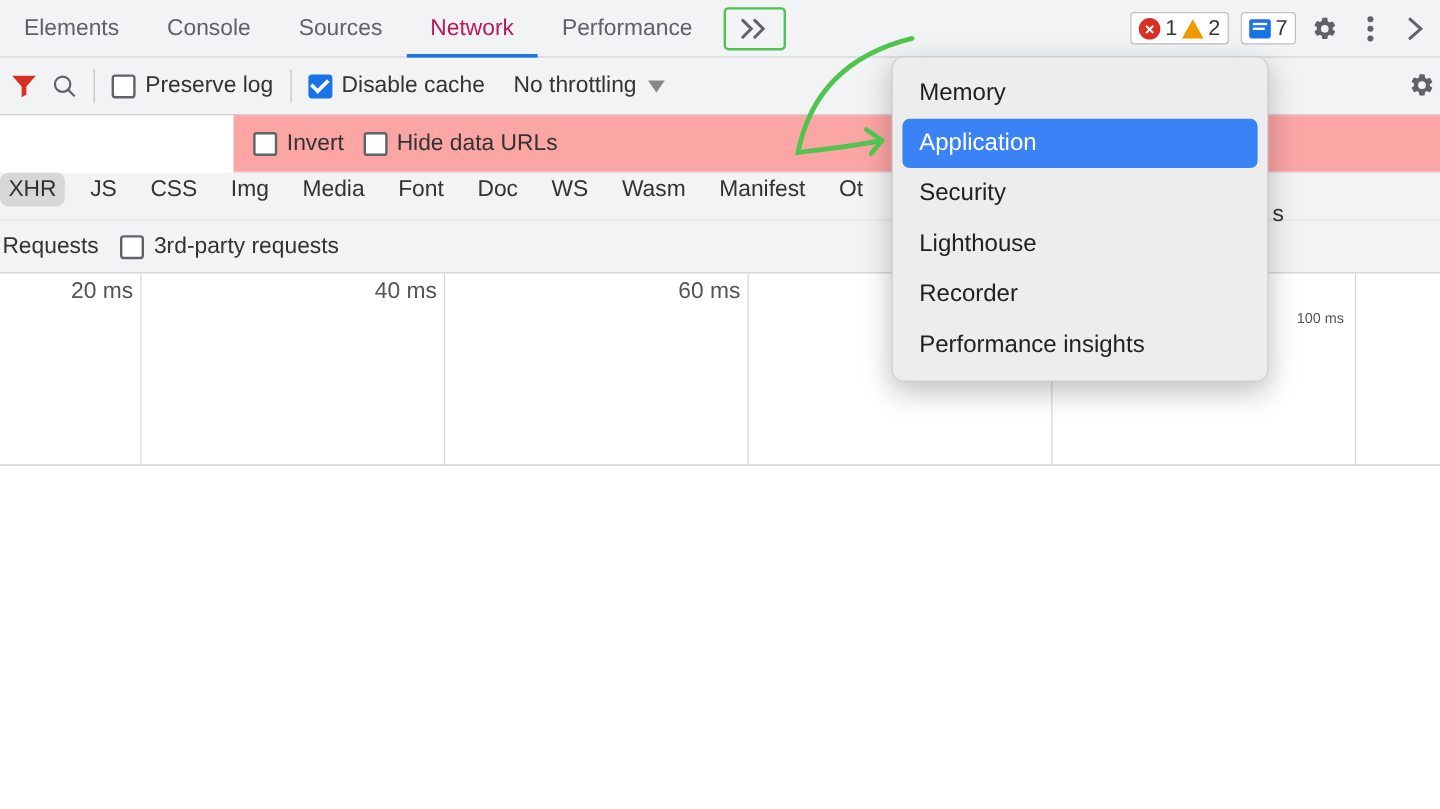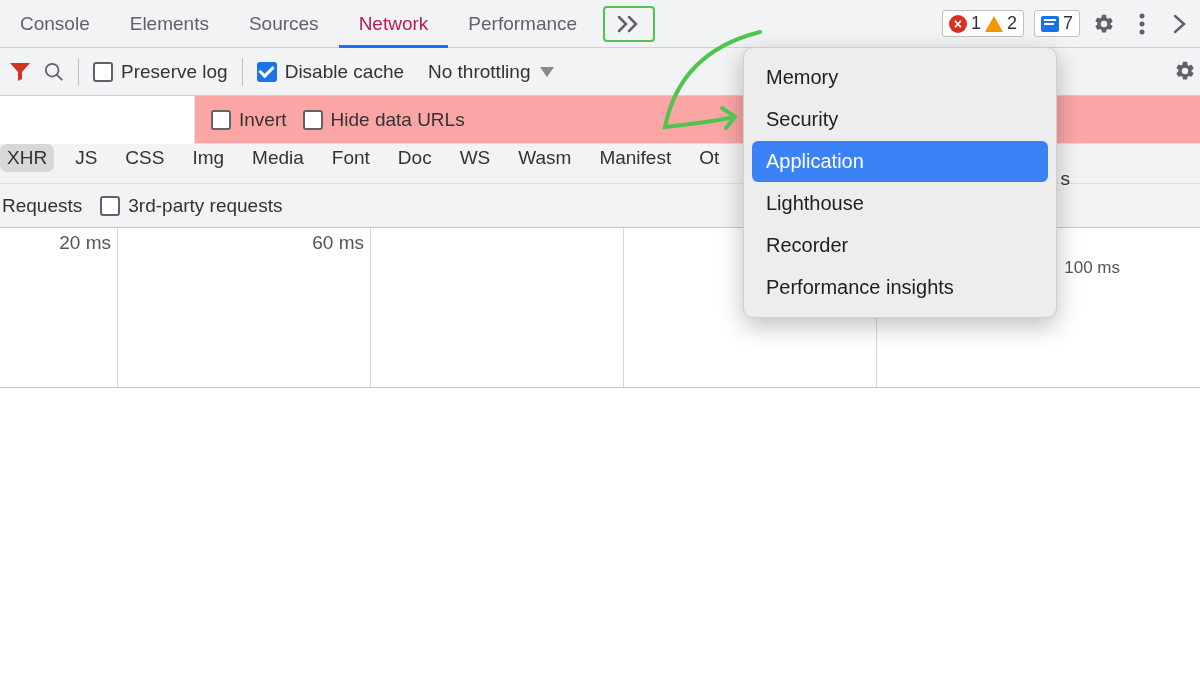--- a/index.html
+++ b/index.html
@@ -184,35 +184,35 @@
     }
     .menu-item {
       padding: 9px 14px; font-size: 20px; border-radius: 6px; color: #202124;
       cursor: pointer; margin: 1px 0;
     }
     .menu-item.highlighted {
       background: #3b82f6; color: #fff;
     }
     
     .ms-label-right {
-      position: absolute; top: 258px; right: 80px; font-size: 17px; color: #555;
+      position: absolute; top: 258px; right: 80px; font-size: 12px; color: #555;
     }
     .far-right-s {
       position: absolute; top: 168px; right: 130px; font-size: 19px; color: #333;
     }
     .gear-far {
       position: absolute; top: 60px; right: 4px;
     }
   </style>
 </head>
 <body>
 
 <div class="tabs-bar">
+  <div class="tab">Elements</div>
   <div class="tab">Console</div>
-  <div class="tab">Elements</div>
   <div class="tab">Sources</div>
   <div class="tab active">Network</div>
   <div class="tab">Performance</div>
   <div class="more-tabs">
     <svg width="24" height="18" viewBox="0 0 24 18">
       <path d="M2 2 L9 9 L2 16 M12 2 L19 9 L12 16" stroke="#5f6368" stroke-width="2.5" fill="none" stroke-linecap="round"></path>
     </svg>
   </div>
 
   <div class="right-controls">
@@ -310,31 +310,34 @@
     <span class="checkbox"></span>
     <span>3rd-party requests</span>
   </label>
 </div>
 
 <div class="timeline">
   <div class="timeline-col" style="width:118px">
       <span class="time-label">20 ms</span>
     </div>
   <div class="timeline-col" style="width:253px">
+      <span class="time-label">40 ms</span>
+    </div>
+  <div class="timeline-col" style="width:253px">
       <span class="time-label">60 ms</span>
     </div>
   <div class="timeline-col" style="width:253px"></div>
   <div class="timeline-col" style="width:253px"></div>
 </div>
 <span class="ms-label-right">100 ms</span>
 
 <div class="dropdown-menu">
   <div class="menu-item">Memory</div>
+  <div class="menu-item highlighted">Application</div>
   <div class="menu-item">Security</div>
-  <div class="menu-item highlighted">Application</div>
   <div class="menu-item">Lighthouse</div>
   <div class="menu-item">Recorder</div>
   <div class="menu-item">Performance insights</div>
 </div>
 
 <svg class="annotation-arrow" width="130" height="120" viewBox="0 0 130 120">
   <path d="M110 10 Q 30 30, 15 105 Q 60 100, 85 95" stroke="#4fc44f" stroke-width="4" fill="none" stroke-linecap="round"></path>
   <path d="M85 95 L72 86 M85 95 L76 106" stroke="#4fc44f" stroke-width="4" fill="none" stroke-linecap="round"></path>
 </svg>
 

